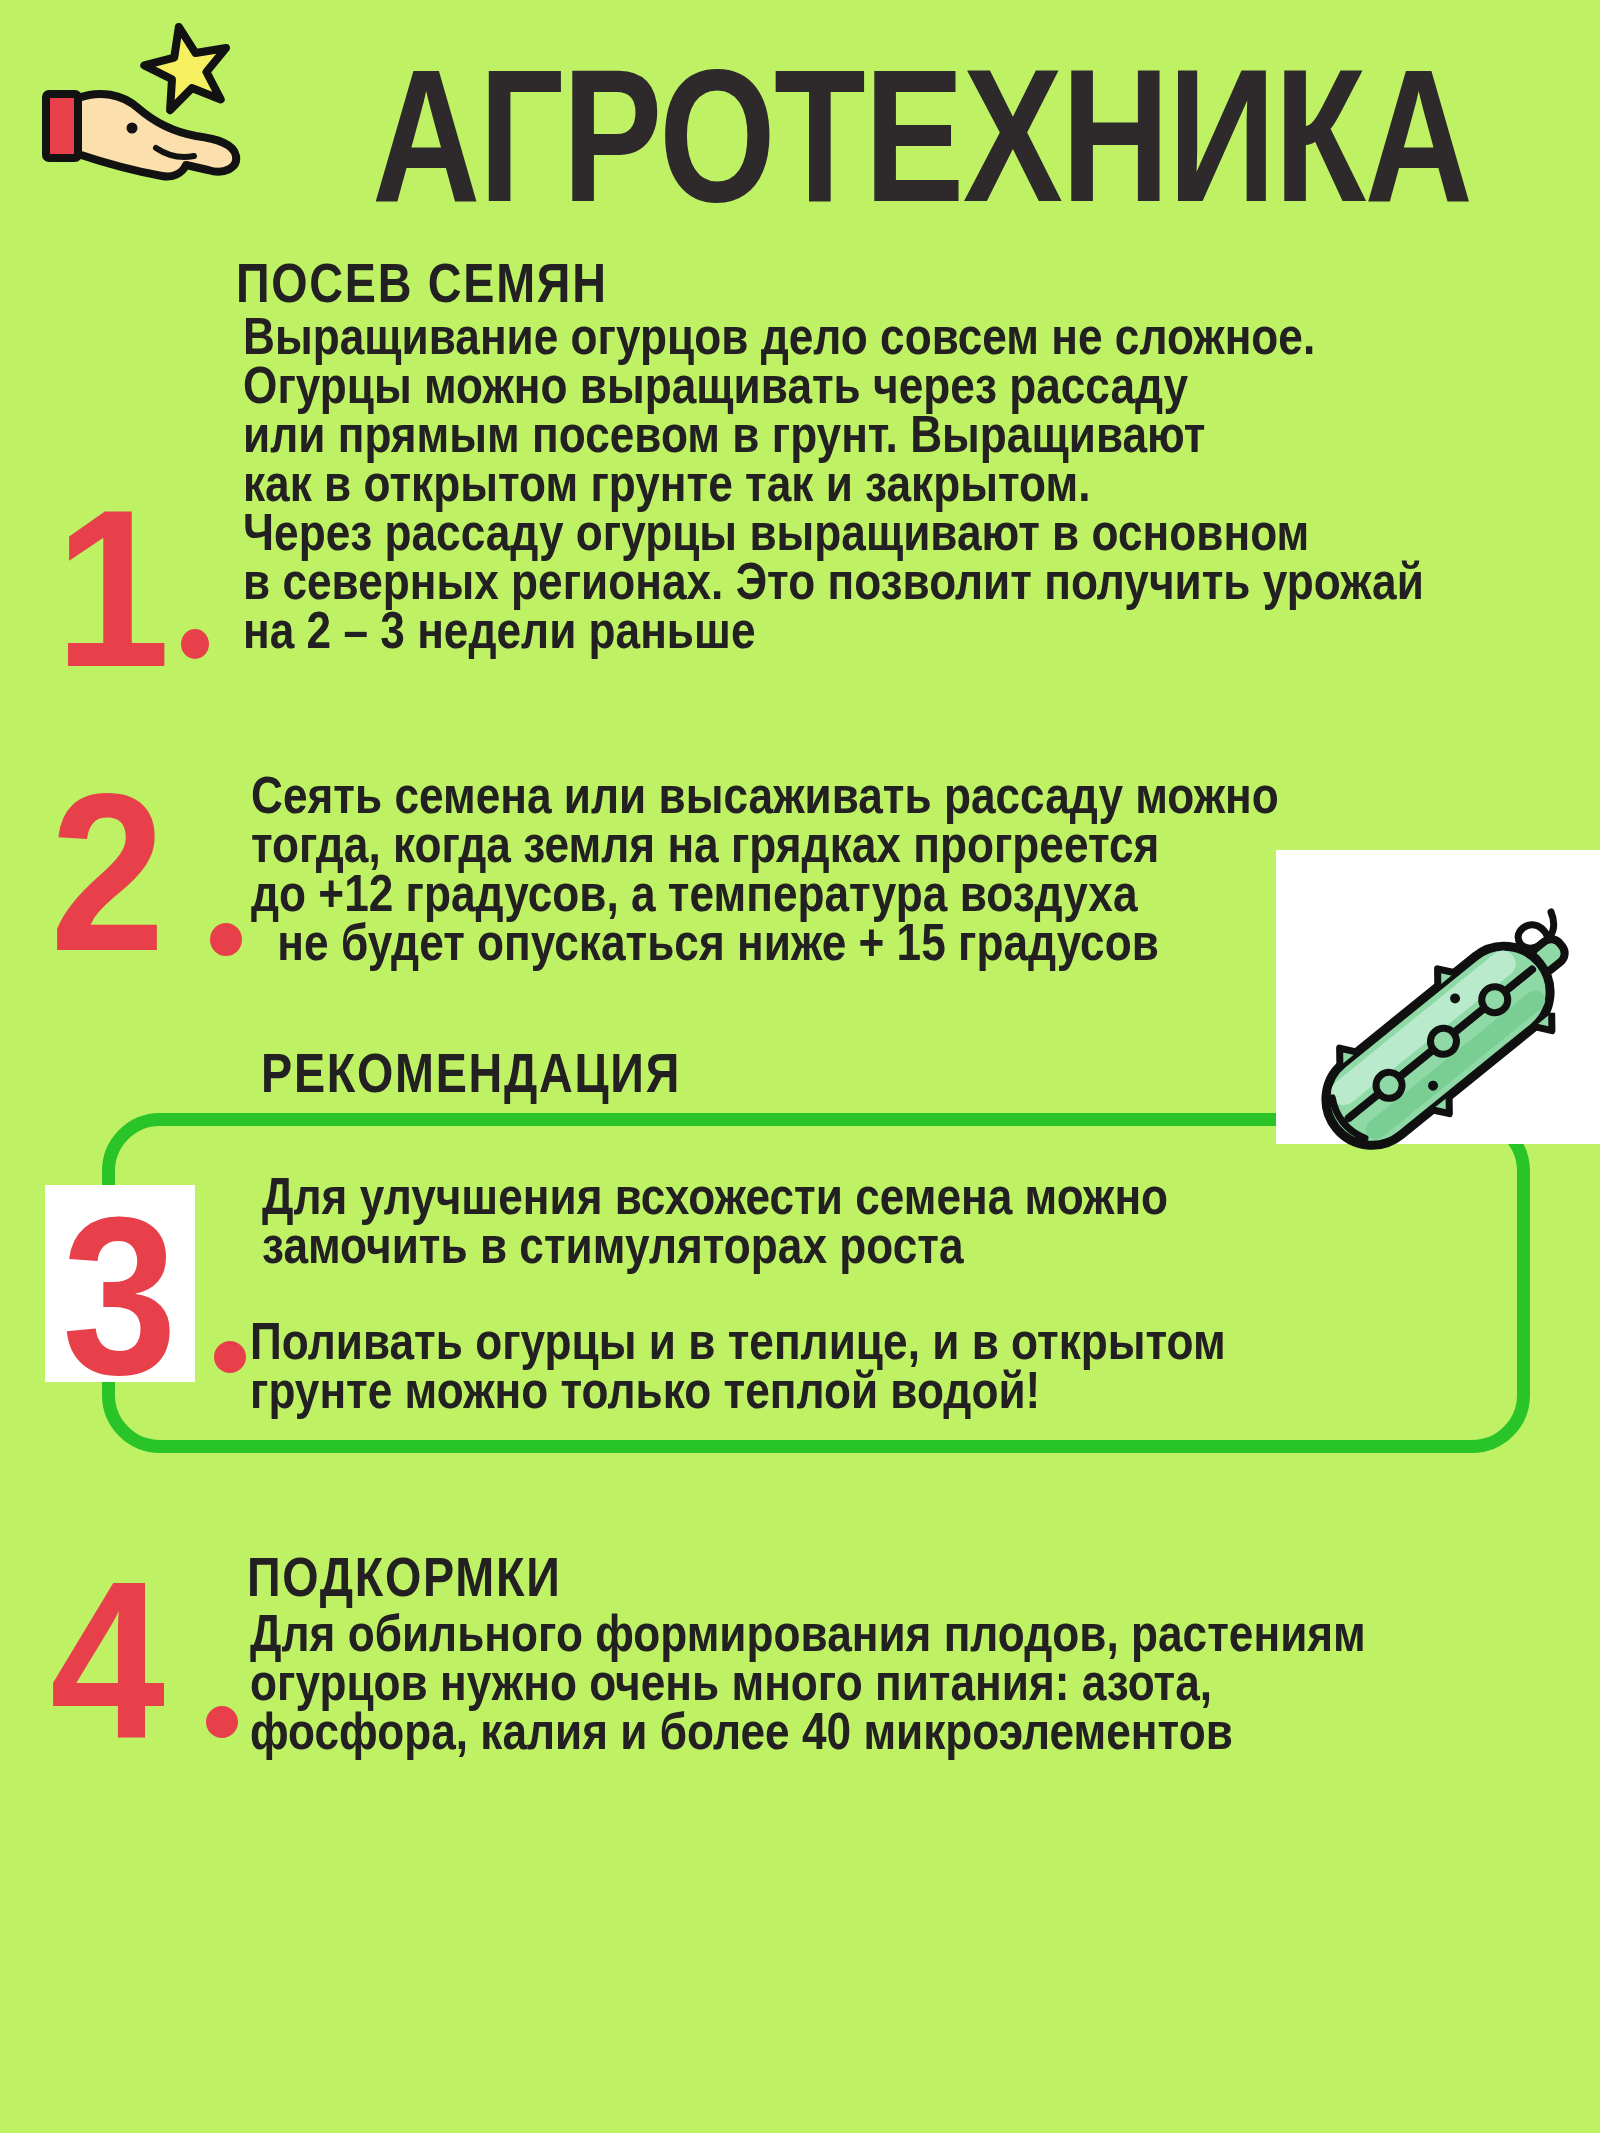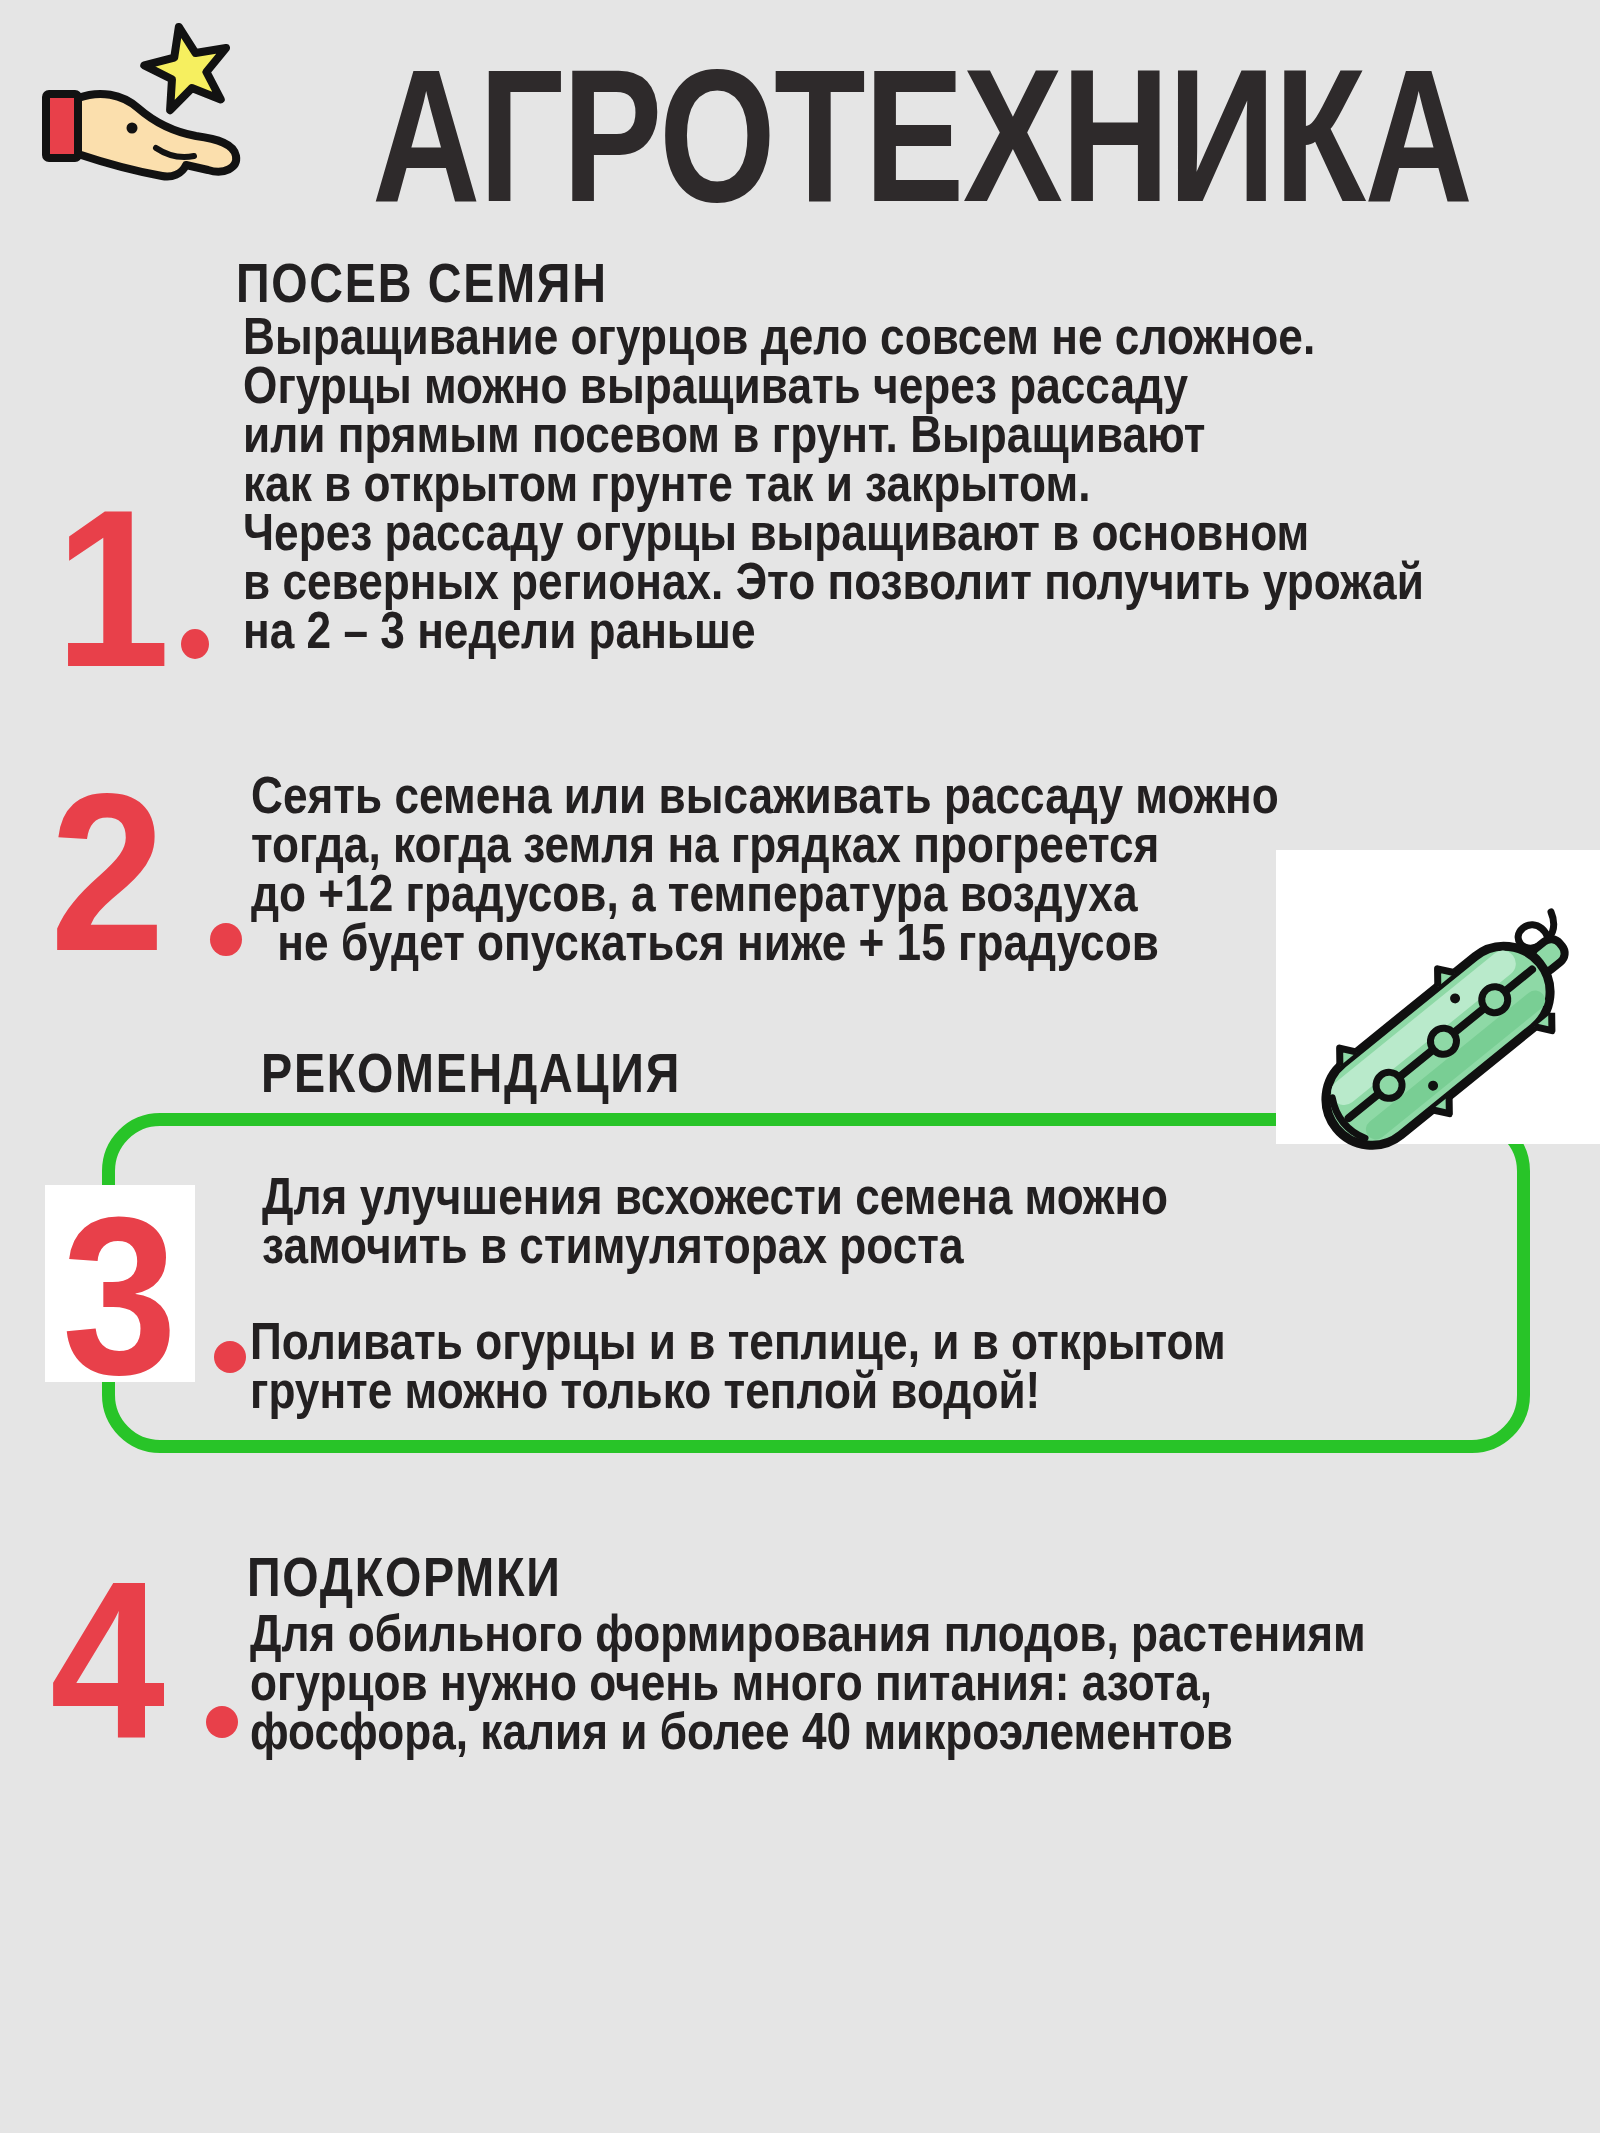--- a/index.html
+++ b/index.html
@@ -1,17 +1,17 @@
 <!DOCTYPE html>
 <html><head>
 <meta charset="utf-8">
 <style>
   html,body{margin:0;padding:0;background:#fff;}
   .page{
-    position:relative;width:1600px;height:2133px;background:#e5e5e5;
+    position:relative;width:1600px;height:2133px;background:#bef264;
     font-family:"Liberation Sans",sans-serif;overflow:hidden;
   }
   .abs{position:absolute;}
   .title{
     font-size:190px;line-height:190px;font-weight:700;color:#2e2a2b;
     white-space:nowrap;transform:scaleX(0.79);transform-origin:0 0;
     letter-spacing:-2px;
   }
   .h2{
     font-size:55px;line-height:55px;font-weight:700;color:#222021;

